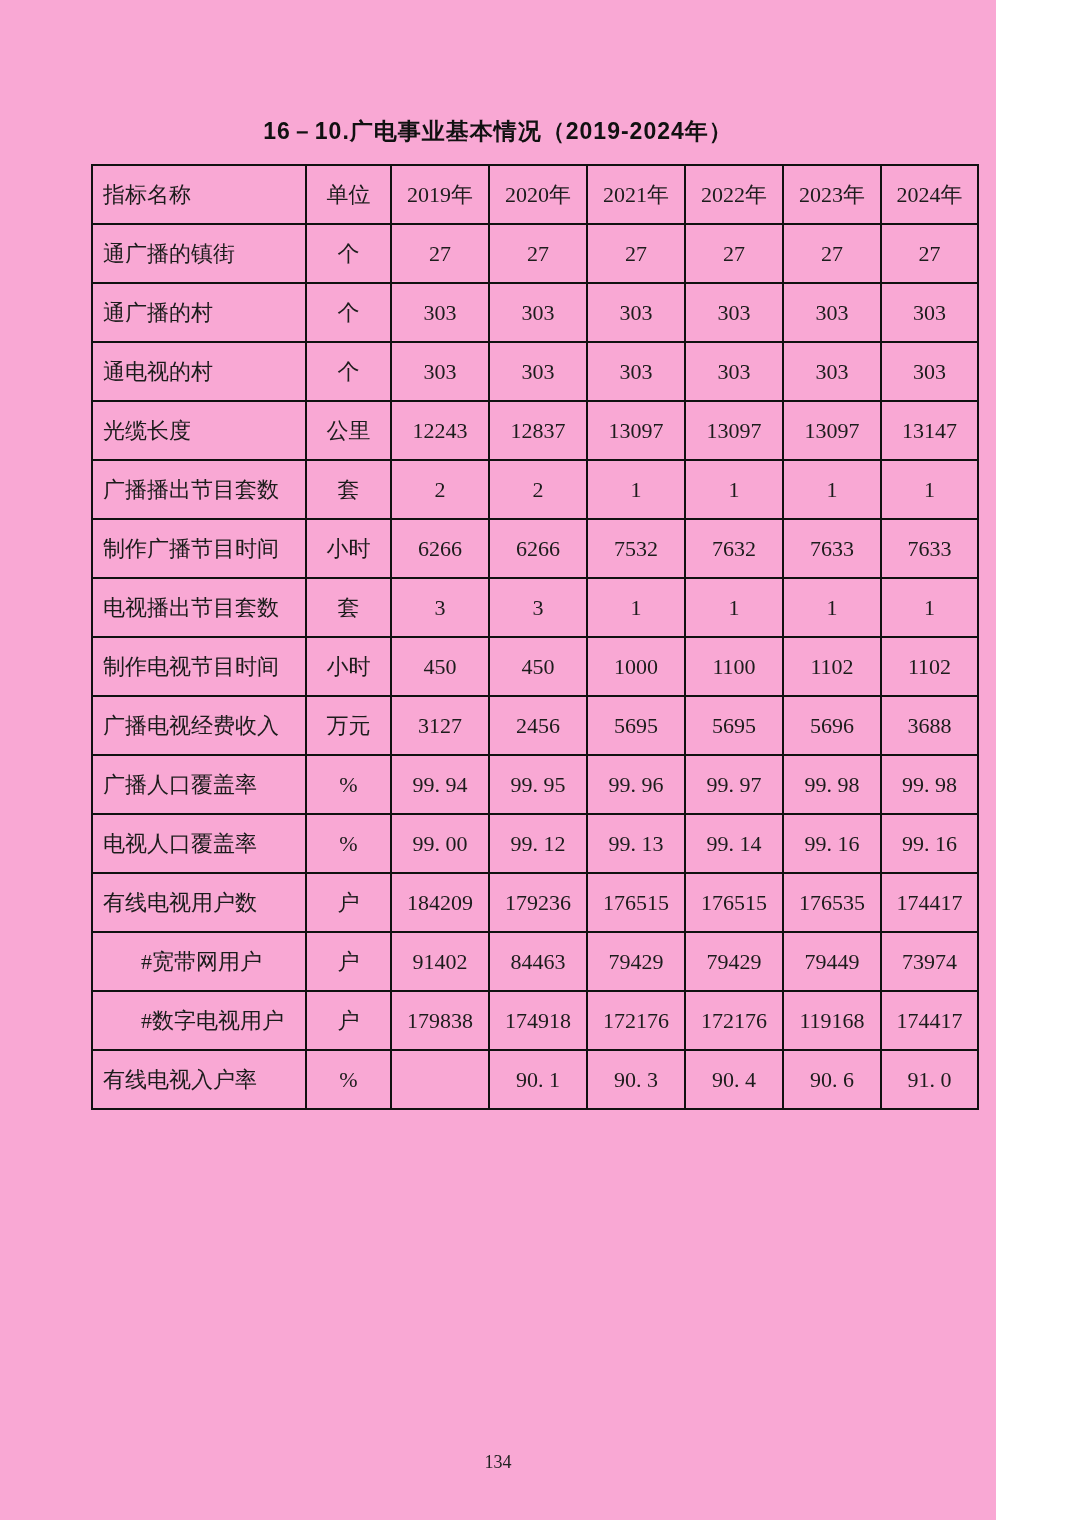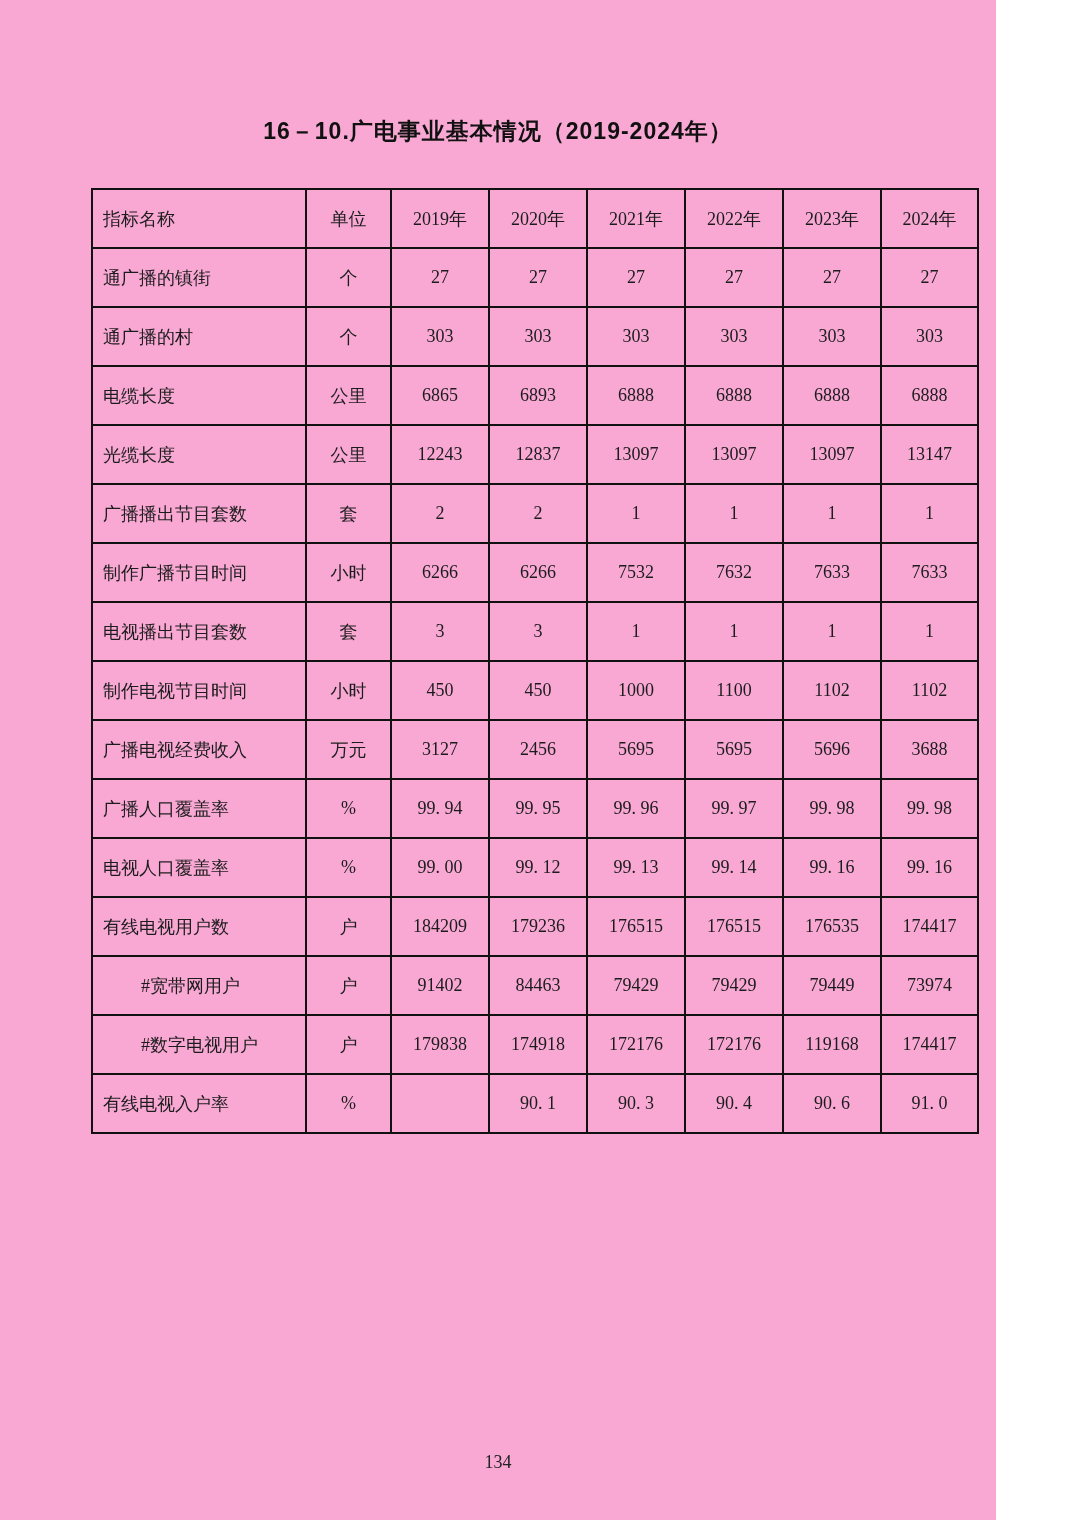--- a/index.html
+++ b/index.html
@@ -25,25 +25,25 @@
     text-align: center;
     font-size: 23px;
     font-weight: bold;
     font-family: "Liberation Sans", "DejaVu Sans", sans-serif;
     color: #111111;
     letter-spacing: 1px;
   }
   table.stats {
     position: absolute;
     left: 91px;
-    top: 188px;
+    top: 164px;
     width: 886px;
     border-collapse: collapse;
     table-layout: fixed;
-    font-size: 18px;
+    font-size: 22px;
     color: #1c1c1c;
   }
   table.stats th,
   table.stats td {
     border: 2px solid #111111;
     height: 57px;
     padding: 0 4px;
     text-align: center;
     vertical-align: middle;
     font-weight: normal;
@@ -112,28 +112,28 @@
           <td class="indicator">通广播的村</td>
           <td>个</td>
           <td>303</td>
           <td>303</td>
           <td>303</td>
           <td>303</td>
           <td>303</td>
           <td>303</td>
         </tr>
         <tr>
-          <td class="indicator">电缆长度</td>
-          <td>公里</td>
-          <td>6865</td>
-          <td>6893</td>
-          <td>6888</td>
-          <td>6888</td>
-          <td>6888</td>
-          <td>6888</td>
+          <td class="indicator">通电视的村</td>
+          <td>个</td>
+          <td>303</td>
+          <td>303</td>
+          <td>303</td>
+          <td>303</td>
+          <td>303</td>
+          <td>303</td>
         </tr>
         <tr>
           <td class="indicator">光缆长度</td>
           <td>公里</td>
           <td>12243</td>
           <td>12837</td>
           <td>13097</td>
           <td>13097</td>
           <td>13097</td>
           <td>13147</td>

